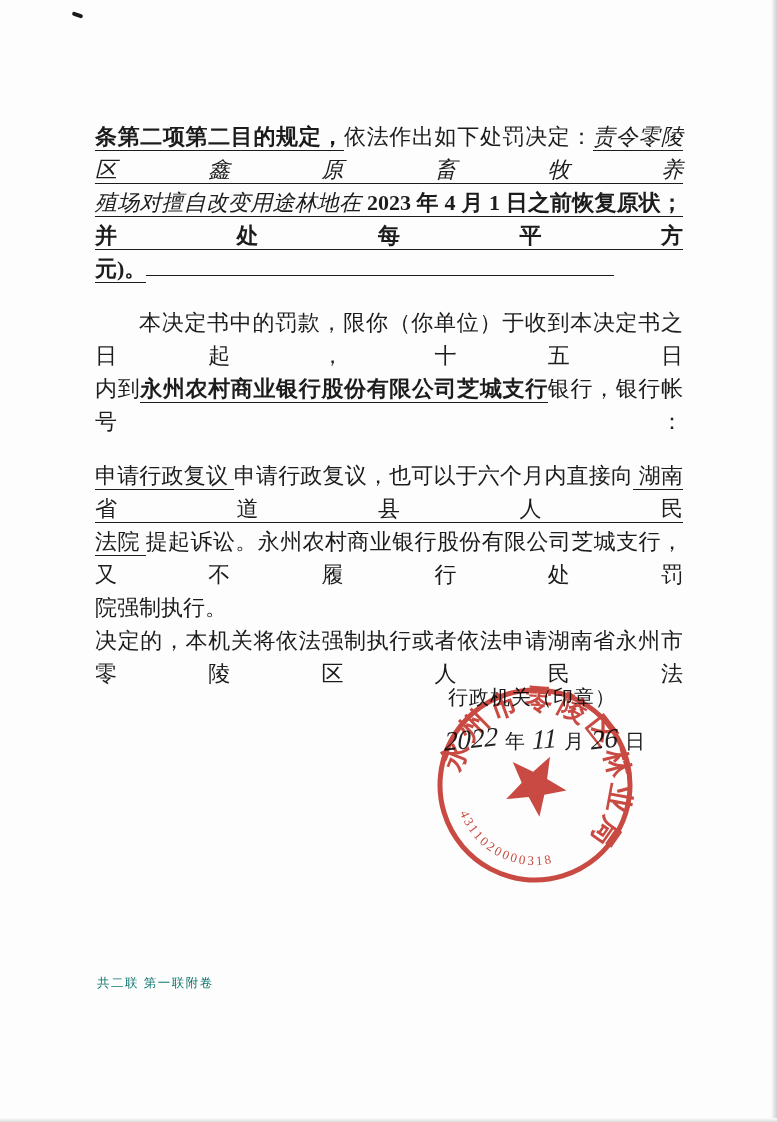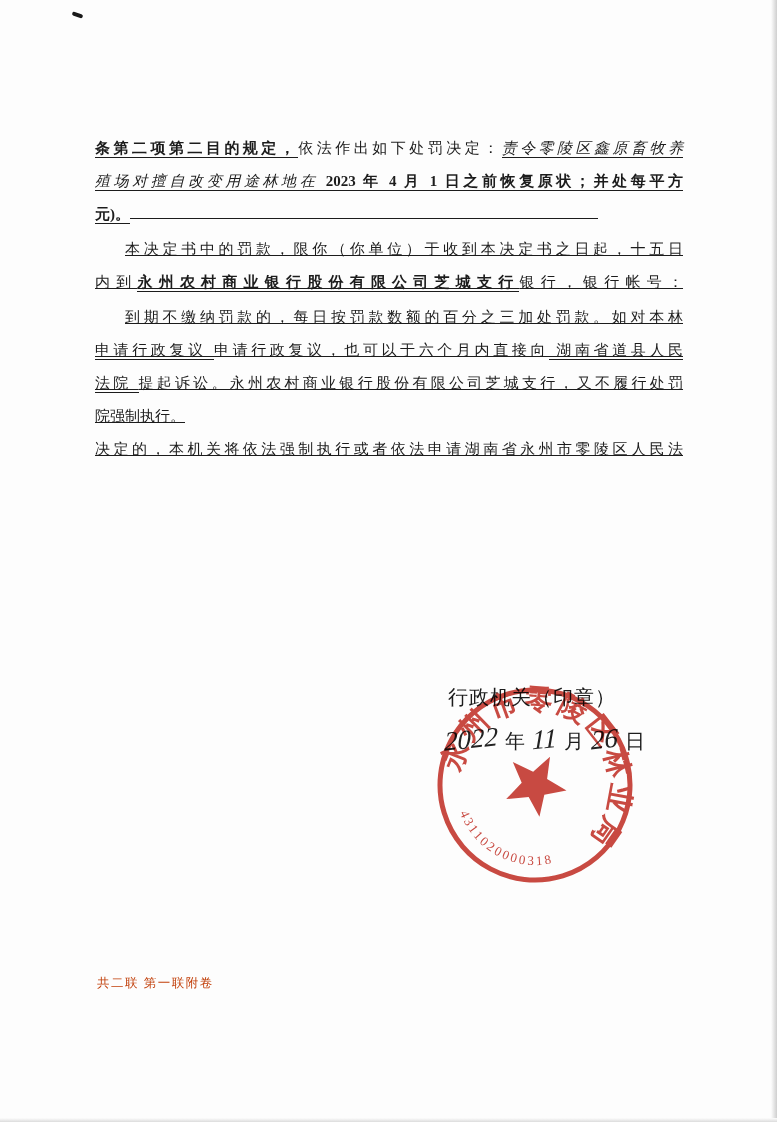--- a/index.html
+++ b/index.html
@@ -16,25 +16,25 @@
   }
   .scan-edge-right {
     position:absolute; right:0; top:0; width:6px; height:100%;
     background:linear-gradient(to right,#fdfdfd,#cfcfcf);
   }
   .scan-edge-bottom {
     position:absolute; left:0; bottom:0; width:100%; height:4px;
     background:linear-gradient(to bottom,#fdfdfd,#dcdcdc);
   }
   .doc-body {
-    position:absolute; left:95px; top:132px; width:588px;
-    font-size:15px; line-height:33px;
+    position:absolute; left:95px; top:120px; width:588px;
+    font-size:22px; line-height:33px;
   }
   .para { margin:0; }
-  .para + .para { margin-top:2px;text-decoration:underline; }
+  .para + .para { margin-top:21px; }
   .line { text-align:justify; text-align-last:justify; }
   .line.last { text-align-last:left; }
   .line.indent { text-indent:2em; }
   .u { border-bottom:1.6px solid var(--ink); padding-bottom:1px; }
   .b { font-weight:bold; }
   .i { font-style:italic; }
   .fill { display:inline-block; width:468px; height:1em; vertical-align:baseline; }
   .signature { position:absolute; left:448px; top:684px; width:260px; }
   .sig-label { font-size:20px; letter-spacing:1px; }
   .sig-date { position:absolute; left:-6px; top:40px; white-space:nowrap; }
@@ -46,42 +46,41 @@
   .seal {
     position:absolute; left:400px; top:650px; width:270px; height:270px;
     opacity:0.88; mix-blend-mode:multiply;
   }
   .seal-org-text { font-size:28px; letter-spacing:4px; fill:var(--seal-color);
     font-family:"Liberation Serif","DejaVu Serif",serif; font-weight:bold; }
   .seal-num-text { font-size:13px; letter-spacing:2.5px; fill:var(--seal-color);
     font-family:"Liberation Serif","DejaVu Serif",serif; }
   .footer {
     position:absolute; left:97px; top:975px; font-size:12.5px;
-    letter-spacing:1.5px; color:#c2410c;
+    letter-spacing:1.5px; color:#0f766e;
   }
 </style>
 </head>
 <body>
 
 <div class="page">
 
   <div class="scan-mark-topleft"></div>
 
   <div class="doc-body">
       <div class="para">
         <div class="line"><span class="u b">条第二项第二目的规定，</span><span>依法作出如下处罚决定：</span><span class="u i">责令零陵区鑫原畜牧养</span></div>
         <div class="line"><span class="u i">殖场对擅自改变用途林地在</span><span class="u b"> 2023 年 4 月 1 日之前恢复原状；并处每平方</span></div>
         <div class="line last"><span class="u b">元)。</span><span class="u fill"></span></div>
       </div>
       <div class="para">
         <div class="line indent"><span>本决定书中的罚款，限你（你单位）于收到本决定书之日起，十五日</span></div>
         <div class="line"><span>内到</span><span class="u b">永州农村商业银行股份有限公司芝城支行</span><span>银行，银行帐号：</span></div>
       </div>
       <div class="para">
-        <div class="line indent"><span>到期不缴纳罚款的，每日按罚款数额的百分之三加处罚款。如对本林</span></div>
         <div class="line"><span class="u">申请行政复议 </span><span>申请行政复议，也可以于六个月内直接向</span><span class="u"> 湖南省道县人民</span></div>
         <div class="line"><span class="u">法院 </span><span>提起诉讼。永州农村商业银行股份有限公司芝城支行，又不履行处罚</span></div>
         <div class="line last"><span>院强制执行。</span></div>
         <div class="line"><span>决定的，本机关将依法强制执行或者依法申请湖南省永州市零陵区人民法</span></div>
       </div>
     </div>
 
   <div class="signature">
     <div class="sig-label">行政机关（印章）</div>
     <div class="sig-date">

